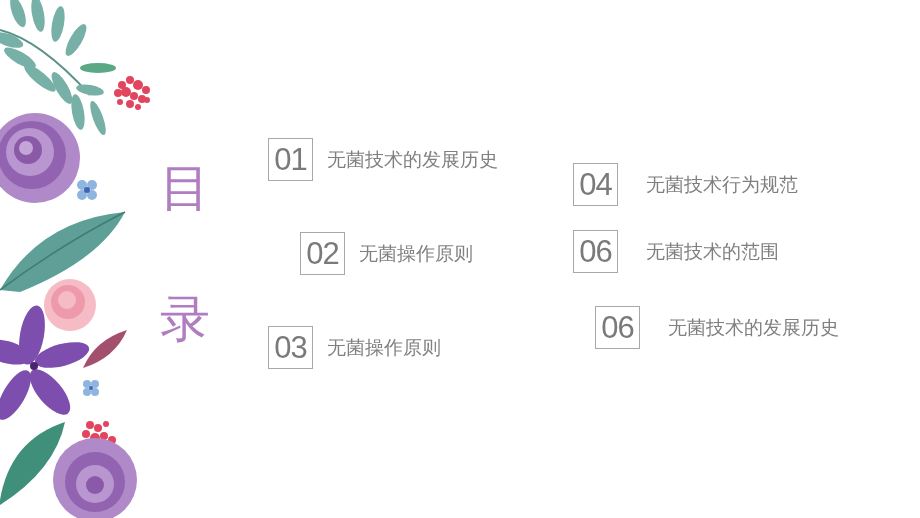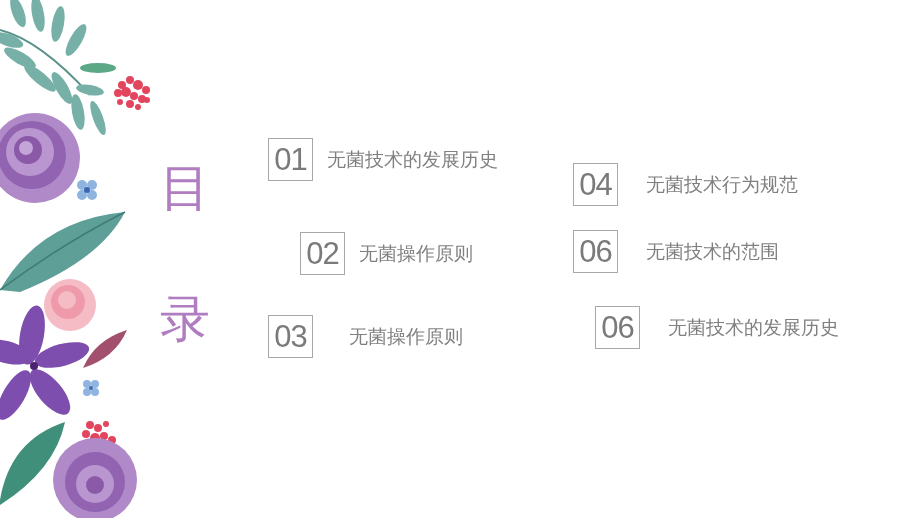--- a/index.html
+++ b/index.html
@@ -35,21 +35,21 @@
   }
   .item-label {
     margin-left: 14px;
     color: #808080;
     font-size: 19px;
     white-space: nowrap;
   }
 
   .i1 { left: 268px; top: 138px; }
   .i2 { left: 268px; top: 232px; padding-left: 32px; }
-  .i3 { left: 268px; top: 315px; gap: 22px; }
+  .i3 { left: 268px; top: 326px; }
   .i4 { left: 573px; top: 163px; }
   .i5 { left: 573px; top: 230px; }
   .i6 { left: 573px; top: 306px; padding-left: 22px; }
   .i4 .item-label, .i5 .item-label, .i6 .item-label { margin-left: 28px; }
 </style>
 </head>
 <body>
 
 <div class="slide">
 

